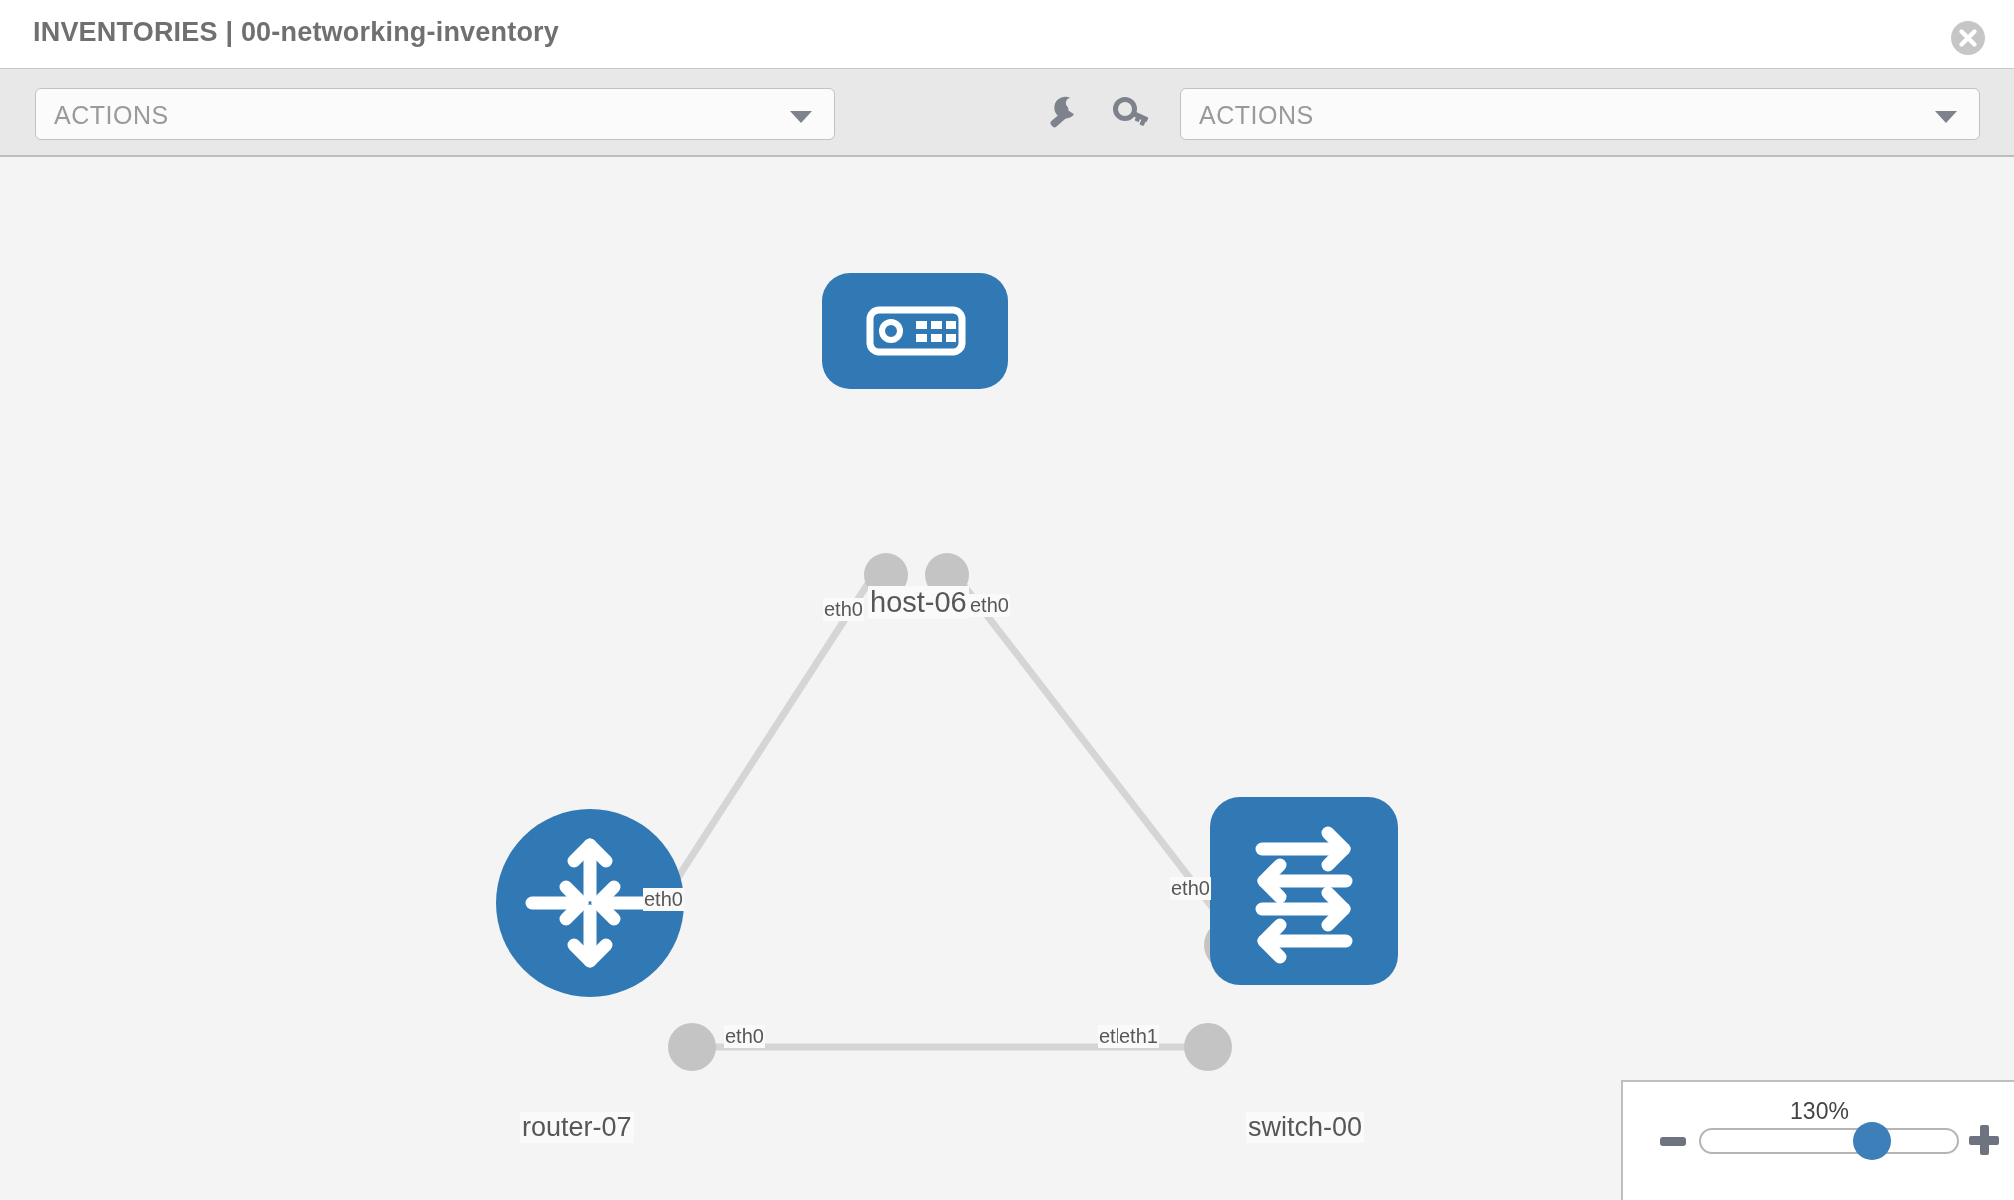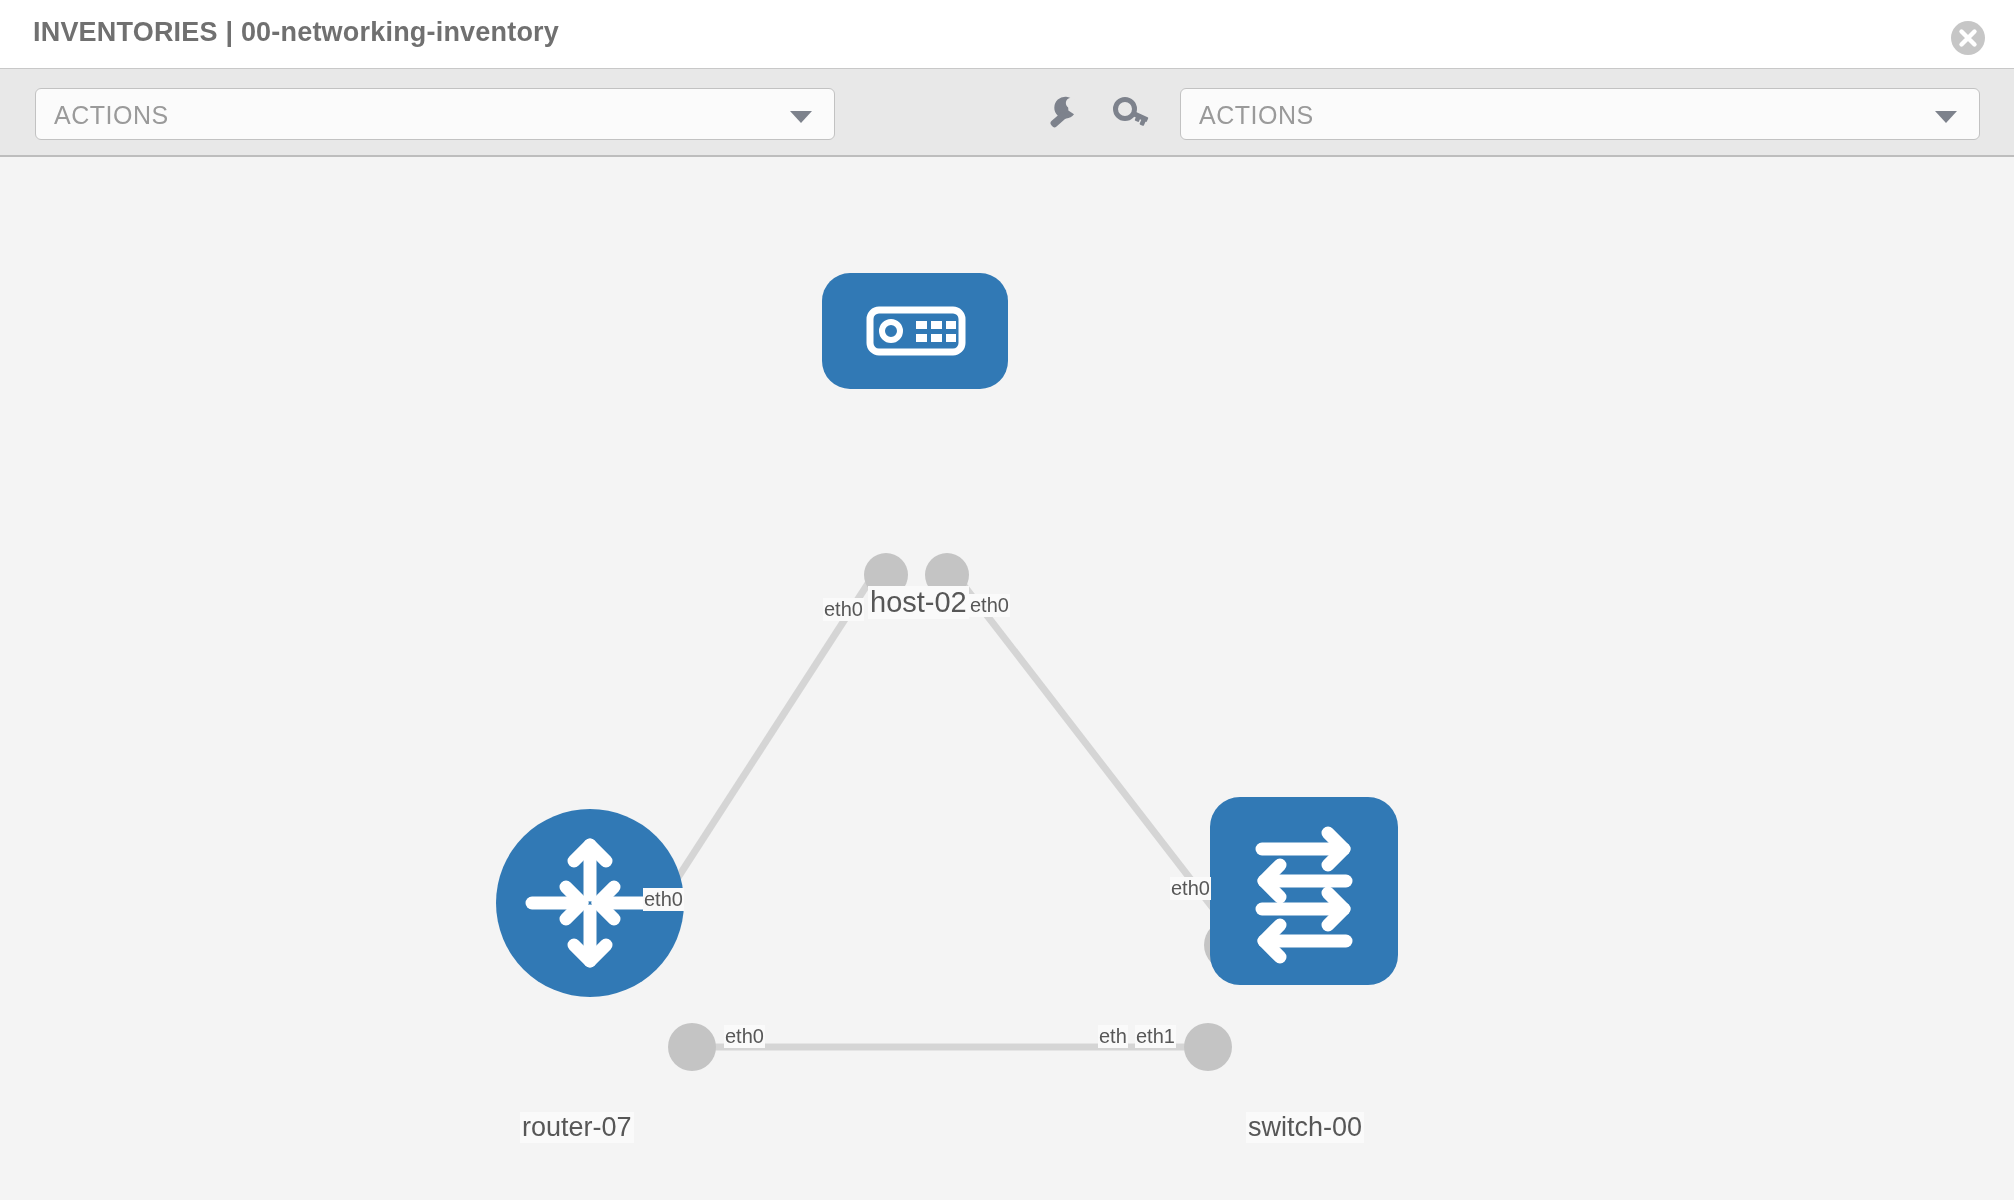--- a/index.html
+++ b/index.html
@@ -249,21 +249,21 @@
           <circle cx="69" cy="58" r="9" fill="none" stroke="#ffffff" stroke-width="6"></circle>
           <rect x="94" y="48" width="11" height="8" fill="#ffffff"></rect>
           <rect x="109" y="48" width="11" height="8" fill="#ffffff"></rect>
           <rect x="124" y="48" width="10" height="8" fill="#ffffff"></rect>
           <rect x="94" y="61" width="11" height="8" fill="#ffffff"></rect>
           <rect x="109" y="61" width="11" height="8" fill="#ffffff"></rect>
           <rect x="124" y="61" width="10" height="8" fill="#ffffff"></rect>
         </g>
       </svg>
     </div>
-    <div class="node-label" style="left:868px; top:429px; font-size:29px;">host-02</div>
+    <div class="node-label" style="left:868px; top:429px; font-size:29px;">host-06</div>
 
     <div class="node" style="left:496px; top:652px; width:188px; height:188px;">
       <svg class="node-shape" width="188" height="188" viewBox="0 0 188 188">
         <circle cx="94" cy="94" r="94" fill="#3179b5"></circle>
         <g stroke="#ffffff" stroke-width="13" stroke-linecap="round" stroke-linejoin="round" fill="none">
           <line x1="94" y1="36" x2="94" y2="86"></line>
           <polyline points="78,52 94,36 110,52"></polyline>
           <line x1="94" y1="152" x2="94" y2="102"></line>
           <polyline points="78,136 94,152 110,136"></polyline>
           <line x1="36" y1="94" x2="86" y2="94"></line>
@@ -291,18 +291,25 @@
       </svg>
     </div>
     <div class="node-label" style="left:1246px; top:955px;">switch-00</div>
 
     <div class="iface-label" style="left:823px; top:441px;">eth0</div>
     <div class="iface-label" style="left:969px; top:437px;">eth0</div>
     <div class="iface-label" style="left:643px; top:731px;">eth0</div>
     <div class="iface-label" style="left:1170px; top:720px;">eth0</div>
     <div class="iface-label" style="left:724px; top:868px;">eth0</div>
     <div class="iface-label" style="left:1098px; top:868px;">eth</div>
-    <div class="iface-label" style="left:1118px; top:868px;margin-left:17px;">eth1</div>
+    <div class="iface-label" style="left:1118px; top:868px;">eth1</div>
 
   </div>
 
+  <div class="zoom-panel">
+    <div class="zoom-level">130%</div>
+    <div class="zoom-minus"></div>
+    <div class="zoom-slider-track"></div>
+    <div class="zoom-slider-thumb"></div>
+    <div class="zoom-plus"></div>
+  </div>
 
 </div>
 
 </body></html>

